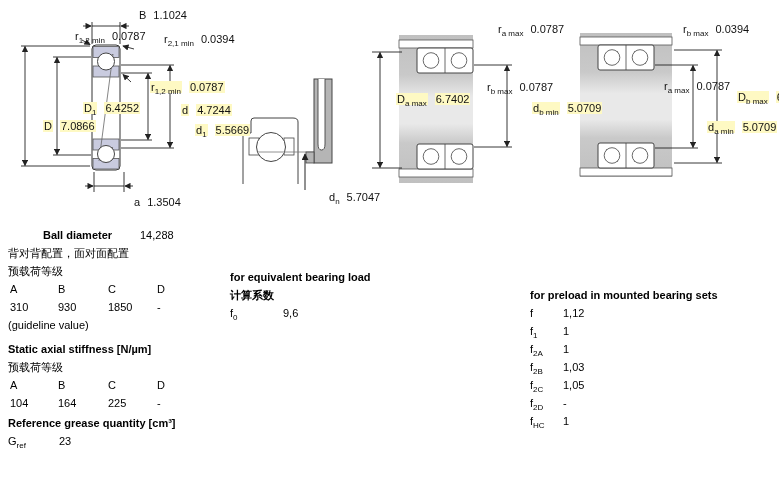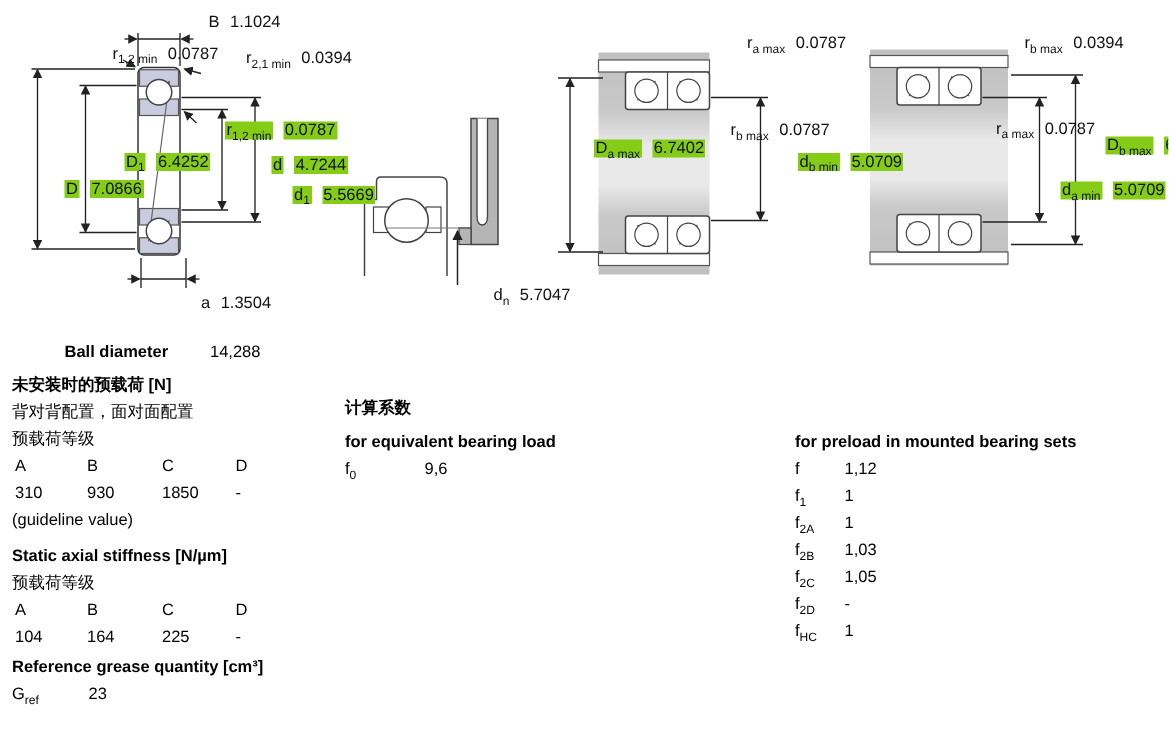--- a/index.html
+++ b/index.html
@@ -6,21 +6,21 @@
   #page {
     position:relative; width:779px; height:494px; background:#ffffff;
     font-family:"Liberation Sans","DejaVu Sans",sans-serif;
     font-size:11px; color:#000; overflow:hidden;
   }
   #art { position:absolute; left:0; top:0; }
   
   .dim { position:absolute; white-space:nowrap; font-size:11px; color:#111; line-height:12px;padding-left:40px; }
   .dim .s { font-size:8px; position:relative; top:3px; letter-spacing:0;text-align:center; }
   .dim .v { margin-left:7px; }
-  .mask { background:#84cc16; padding:0 1px; }
+  .mask { background:#fef9c3; padding:0 1px; }
   
   .col { position:absolute; }
   .row { line-height:18px; height:18px; white-space:nowrap; }
   .bold { font-weight:bold; }
   .lbl-w { display:inline-block; width:97px;padding-left:35px; }
   .lbl-g { display:inline-block; width:51px; }
   .lbl-f { display:inline-block; width:33px; }
   .lbl-f0 { display:inline-block; width:53px; }
   .cell { display:inline-block; width:50px; }
   .cell.c1 { width:48px; padding-left:2px; }
@@ -197,21 +197,20 @@
   <span class="dim" style="left:447px;top:81px"><span><span>r</span><span class="s">b max</span></span><span class="v">0.0787</span></span>
   <span class="dim" style="left:492px;top:102px"><span class="mask"><span>d</span><span class="s">b min</span></span><span class="v mask">5.0709</span></span>
 
   <span class="dim" style="left:643px;top:23px"><span><span>r</span><span class="s">b max</span></span><span class="v">0.0394</span></span>
   <span class="dim" style="left:624px;top:80px"><span><span>r</span><span class="s">a max</span></span><span class="v">0.0787</span></span>
   <span class="dim" style="left:697px;top:91px"><span class="mask"><span>D</span><span class="s">b max</span></span><span class="v mask">6.8661</span></span>
   <span class="dim" style="left:667px;top:121px"><span class="mask"><span>d</span><span class="s">a min</span></span><span class="v mask">5.0709</span></span>
 
   <div class="col" style="left:8px;top:226px;width:218px">
     <div class="row"><span class="bold lbl-w">Ball diameter</span><span>14,288</span></div>
-    <div class="row bold gap4">未安装时的预载荷 [N]</div>
     <div class="row">背对背配置，面对面配置</div>
     <div class="row">预载荷等级</div>
     <div class="row">
       <span class="cell c1">A</span><span class="cell">B</span><span class="cell c3">C</span><span class="cell">D</span>
     </div>
     <div class="row">
       <span class="cell c1">310</span><span class="cell">930</span><span class="cell c3">1850</span><span class="cell">-</span>
     </div>
     <div class="row">(guideline value)</div>
     <div class="row bold gap6">Static axial stiffness [N/µm]</div>
@@ -220,22 +219,22 @@
       <span class="cell c1">A</span><span class="cell">B</span><span class="cell c3">C</span><span class="cell">D</span>
     </div>
     <div class="row">
       <span class="cell c1">104</span><span class="cell">164</span><span class="cell c3">225</span><span class="cell">-</span>
     </div>
     <div class="row bold gap2">Reference grease quantity [cm³]</div>
     <div class="row"><span class="lbl-g"><span>G</span><span class="sub">ref</span></span><span>23</span></div>
   </div>
 
   <div class="col" style="left:230px;top:263px;width:200px">
+    <div class="row bold gap5">for equivalent bearing load</div>
     <div class="row bold">计算系数</div>
-    <div class="row bold gap5">for equivalent bearing load</div>
     <div class="row"><span class="lbl-f0"><span>f</span><span class="sub">0</span></span><span>9,6</span></div>
   </div>
 
   <div class="col" style="left:530px;top:286px;width:240px">
     <div class="row bold">for preload in mounted bearing sets</div>
     <div class="row"><span class="lbl-f"><span>f</span><span class="sub"></span></span><span>1,12</span></div>
     <div class="row"><span class="lbl-f"><span>f</span><span class="sub">1</span></span><span>1</span></div>
     <div class="row"><span class="lbl-f"><span>f</span><span class="sub">2A</span></span><span>1</span></div>
     <div class="row"><span class="lbl-f"><span>f</span><span class="sub">2B</span></span><span>1,03</span></div>
     <div class="row"><span class="lbl-f"><span>f</span><span class="sub">2C</span></span><span>1,05</span></div>

